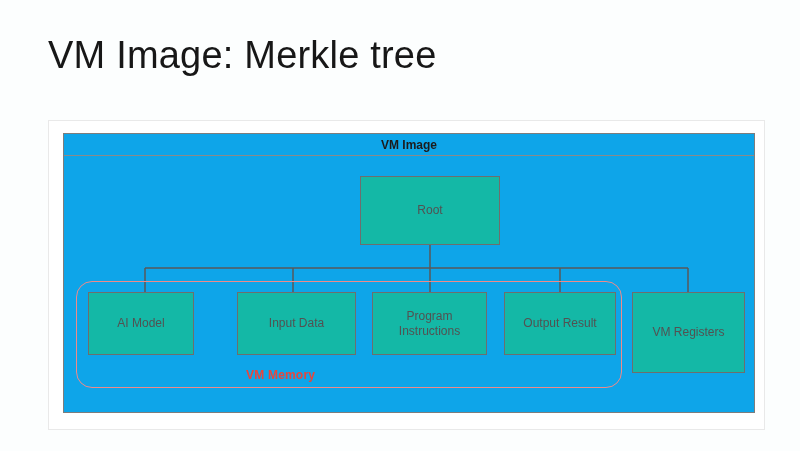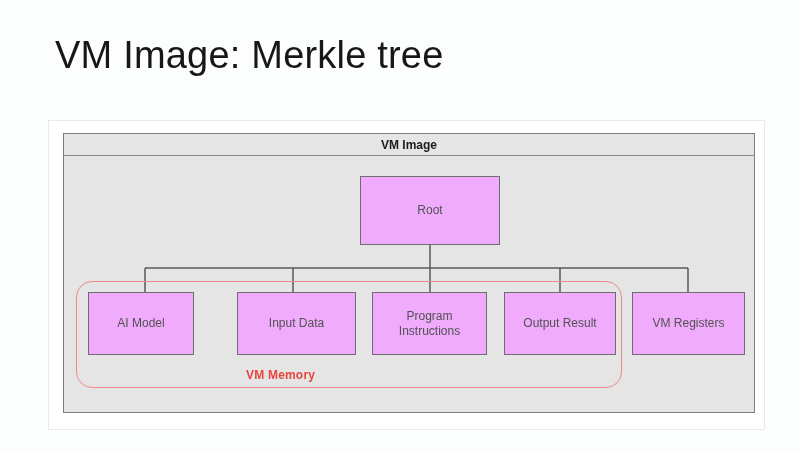--- a/index.html
+++ b/index.html
@@ -10,21 +10,21 @@
     width: 800px;
     height: 451px;
     background: #fcfefe;
     font-family: "Liberation Sans", sans-serif;
     overflow: hidden;
     position: relative;
   }
 
   #slide-title {
     position: absolute;
-    left: 55px;
+    left: 48px;
     top: 34px;
     font-size: 38px;
     font-weight: 400;
     color: #171717;
     letter-spacing: 0.2px;
     white-space: nowrap;
   }
 
   
   #diagram-outer-frame {
@@ -38,21 +38,21 @@
     box-sizing: border-box;
   }
 
   
   #vm-image-container {
     position: absolute;
     left: 63px;
     top: 133px;
     width: 692px;
     height: 280px;
-    background: #e5e5e5;
+    background: #0ea5e9;
     border: 1.5px solid #7d7d7d;
     box-sizing: border-box;
   }
 
   #vm-image-header {
     position: absolute;
     left: 0;
     top: 0;
     width: 100%;
     height: 22px;
@@ -71,41 +71,41 @@
     left: 0;
     top: 0;
     width: 800px;
     height: 451px;
     pointer-events: none;
   }
 
   
   .node-box {
     position: absolute;
-    background: #f0abfc;
+    background: #14b8a6;
     border: 1.5px solid #6e6e6e;
     box-sizing: border-box;
     display: flex;
     align-items: center;
     justify-content: center;
     text-align: center;
   }
   .node-label {
     font-size: 12px;
     color: #525252;
     line-height: 15px;
     white-space: pre-line;
   }
 
   #node-root      { left: 360px; top: 176px; width: 140px; height: 69px; }
   #node-ai-model  { left: 88px;  top: 292px; width: 106px; height: 63px; }
   #node-input-data{ left: 237px; top: 292px; width: 119px; height: 63px; }
   #node-program   { left: 372px; top: 292px; width: 115px; height: 63px; }
   #node-output    { left: 504px; top: 292px; width: 112px; height: 63px; }
-  #node-vm-reg    { left: 632px; top: 292px; width: 113px; height: 63px; }
+  #node-vm-reg    { left: 632px; top: 292px; width: 113px; height: 81px; }
 
   
   #vm-memory-group-outline {
     position: absolute;
     left: 76px;
     top: 281px;
     width: 546px;
     height: 107px;
     border: 1.6px solid #ef8a8a;
     border-radius: 16px;

